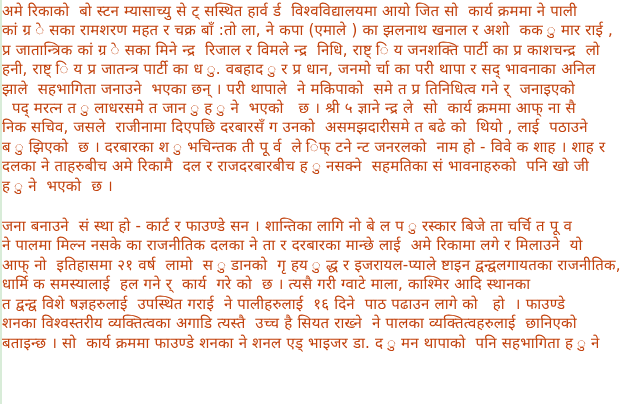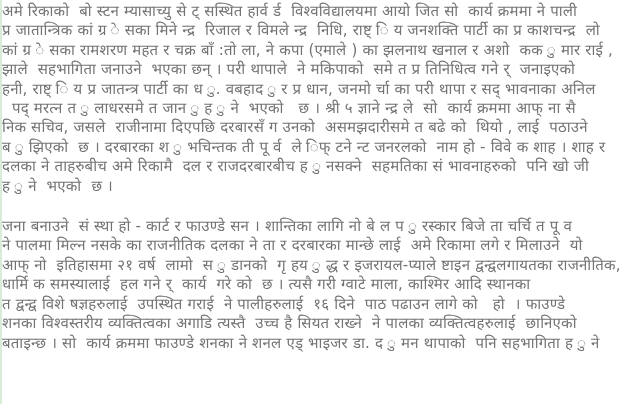--- a/index.html
+++ b/index.html
@@ -6,21 +6,21 @@
     margin: 0;
     padding: 0;
     background: #ffffff;
   }
   .page {
     position: relative;
     box-sizing: border-box;
     width: 620px;
     height: 404px;
     background: #ffffff;
-    color: #737373;
+    color: #c2410c;
     overflow: hidden;
     font-family: "DejaVu Sans", "Liberation Sans", sans-serif;
     padding: 2px 0 0 2px;
   }
   .edge-tint {
     position: absolute;
     left: 0;
     top: 0;
     width: 2px;
     height: 404px;
@@ -41,24 +41,24 @@
   }
 </style>
 </head>
 <body>
 
 <div class="page">
   <div class="edge-tint" style="background: rgb(216, 236, 216);"></div>
   <main id="doc-body">
       <div class="para">
         <div class="line">अमे रिकाको  बो स्टन म्यासाच्यु से ट् सस्थित हार्व र्ड  विश्वविद्यालयमा आयो जित सो  कार्य क्रममा ने पाली</div>
+        <div class="line">कां ग्र े सका रामशरण महत र चक्र बाँ :तो ला, ने कपा (एमाले ) का झलनाथ खनाल र अशो  कक ु मार राई ,</div>
         <div class="line">प्र जातान्त्रिक कां ग्र े सका मिने न्द्र  रिजाल र विमले न्द्र  निधि, राष्ट् ि य जनशक्ति पार्टी का प्र काशचन्द्र  लो</div>
-        <div class="line">कां ग्र े सका रामशरण महत र चक्र बाँ :तो ला, ने कपा (एमाले ) का झलनाथ खनाल र अशो  कक ु मार राई ,</div>
+        <div class="line">हनी, राष्ट् ि य प्र जातन्त्र पार्टी का ध ु. वबहाद ु र प्र धान, जनमो र्चा का परी थापा र सद् भावनाका अनिल</div>
         <div class="line">झाले  सहभागिता जनाउने  भएका छन् । परी थापाले  ने मकिपाको  समे त प्र तिनिधित्व गने र्  जनाइएको</div>
-        <div class="line">हनी, राष्ट् ि य प्र जातन्त्र पार्टी का ध ु. वबहाद ु र प्र धान, जनमो र्चा का परी थापा र सद् भावनाका अनिल</div>
         <div class="line">  पद् मरत्न त ु लाधरसमे त जान ु ह ु ने  भएको   छ । श्री ५ ज्ञाने न्द्र ले  सो  कार्य क्रममा आफ् ना सै</div>
         <div class="line">निक सचिव, जसले  राजीनामा दिएपछि दरबारसँ ग उनको  असमझदारीसमे त बढे को  थियो , लाई  पठाउने</div>
         <div class="line">ब ु झिएको  छ । दरबारका श ु भचिन्तक ती पू र्व  ले िफ् टने न्ट जनरलको  नाम हो - विवे क शाह । शाह र</div>
         <div class="line">दलका ने ताहरुबीच अमे रिकामै  दल र राजदरबारबीच ह ु नसक्ने  सहमतिका सं भावनाहरुको  पनि खो जी</div>
         <div class="line">ह ु ने  भएको  छ ।</div>
       </div>
       <div class="para">
         <div class="line">जना बनाउने  सं स्था हो - कार्ट र फाउण्डे सन । शान्तिका लागि नो बे ल प ु रस्कार बिजे ता चर्चि त पू व</div>
         <div class="line">ने पालमा मिल्न नसके का राजनीतिक दलका ने ता र दरबारका मान्छे लाई  अमे रिकामा लगे र मिलाउने  यो</div>
         <div class="line">आफ् नो  इतिहासमा २१ वर्ष  लामो  स ु डानको  गृ हय ु द्ध र इजरायल-प्याले ष्टाइन द्वन्द्वलगायतका राजनीतिक,</div>

